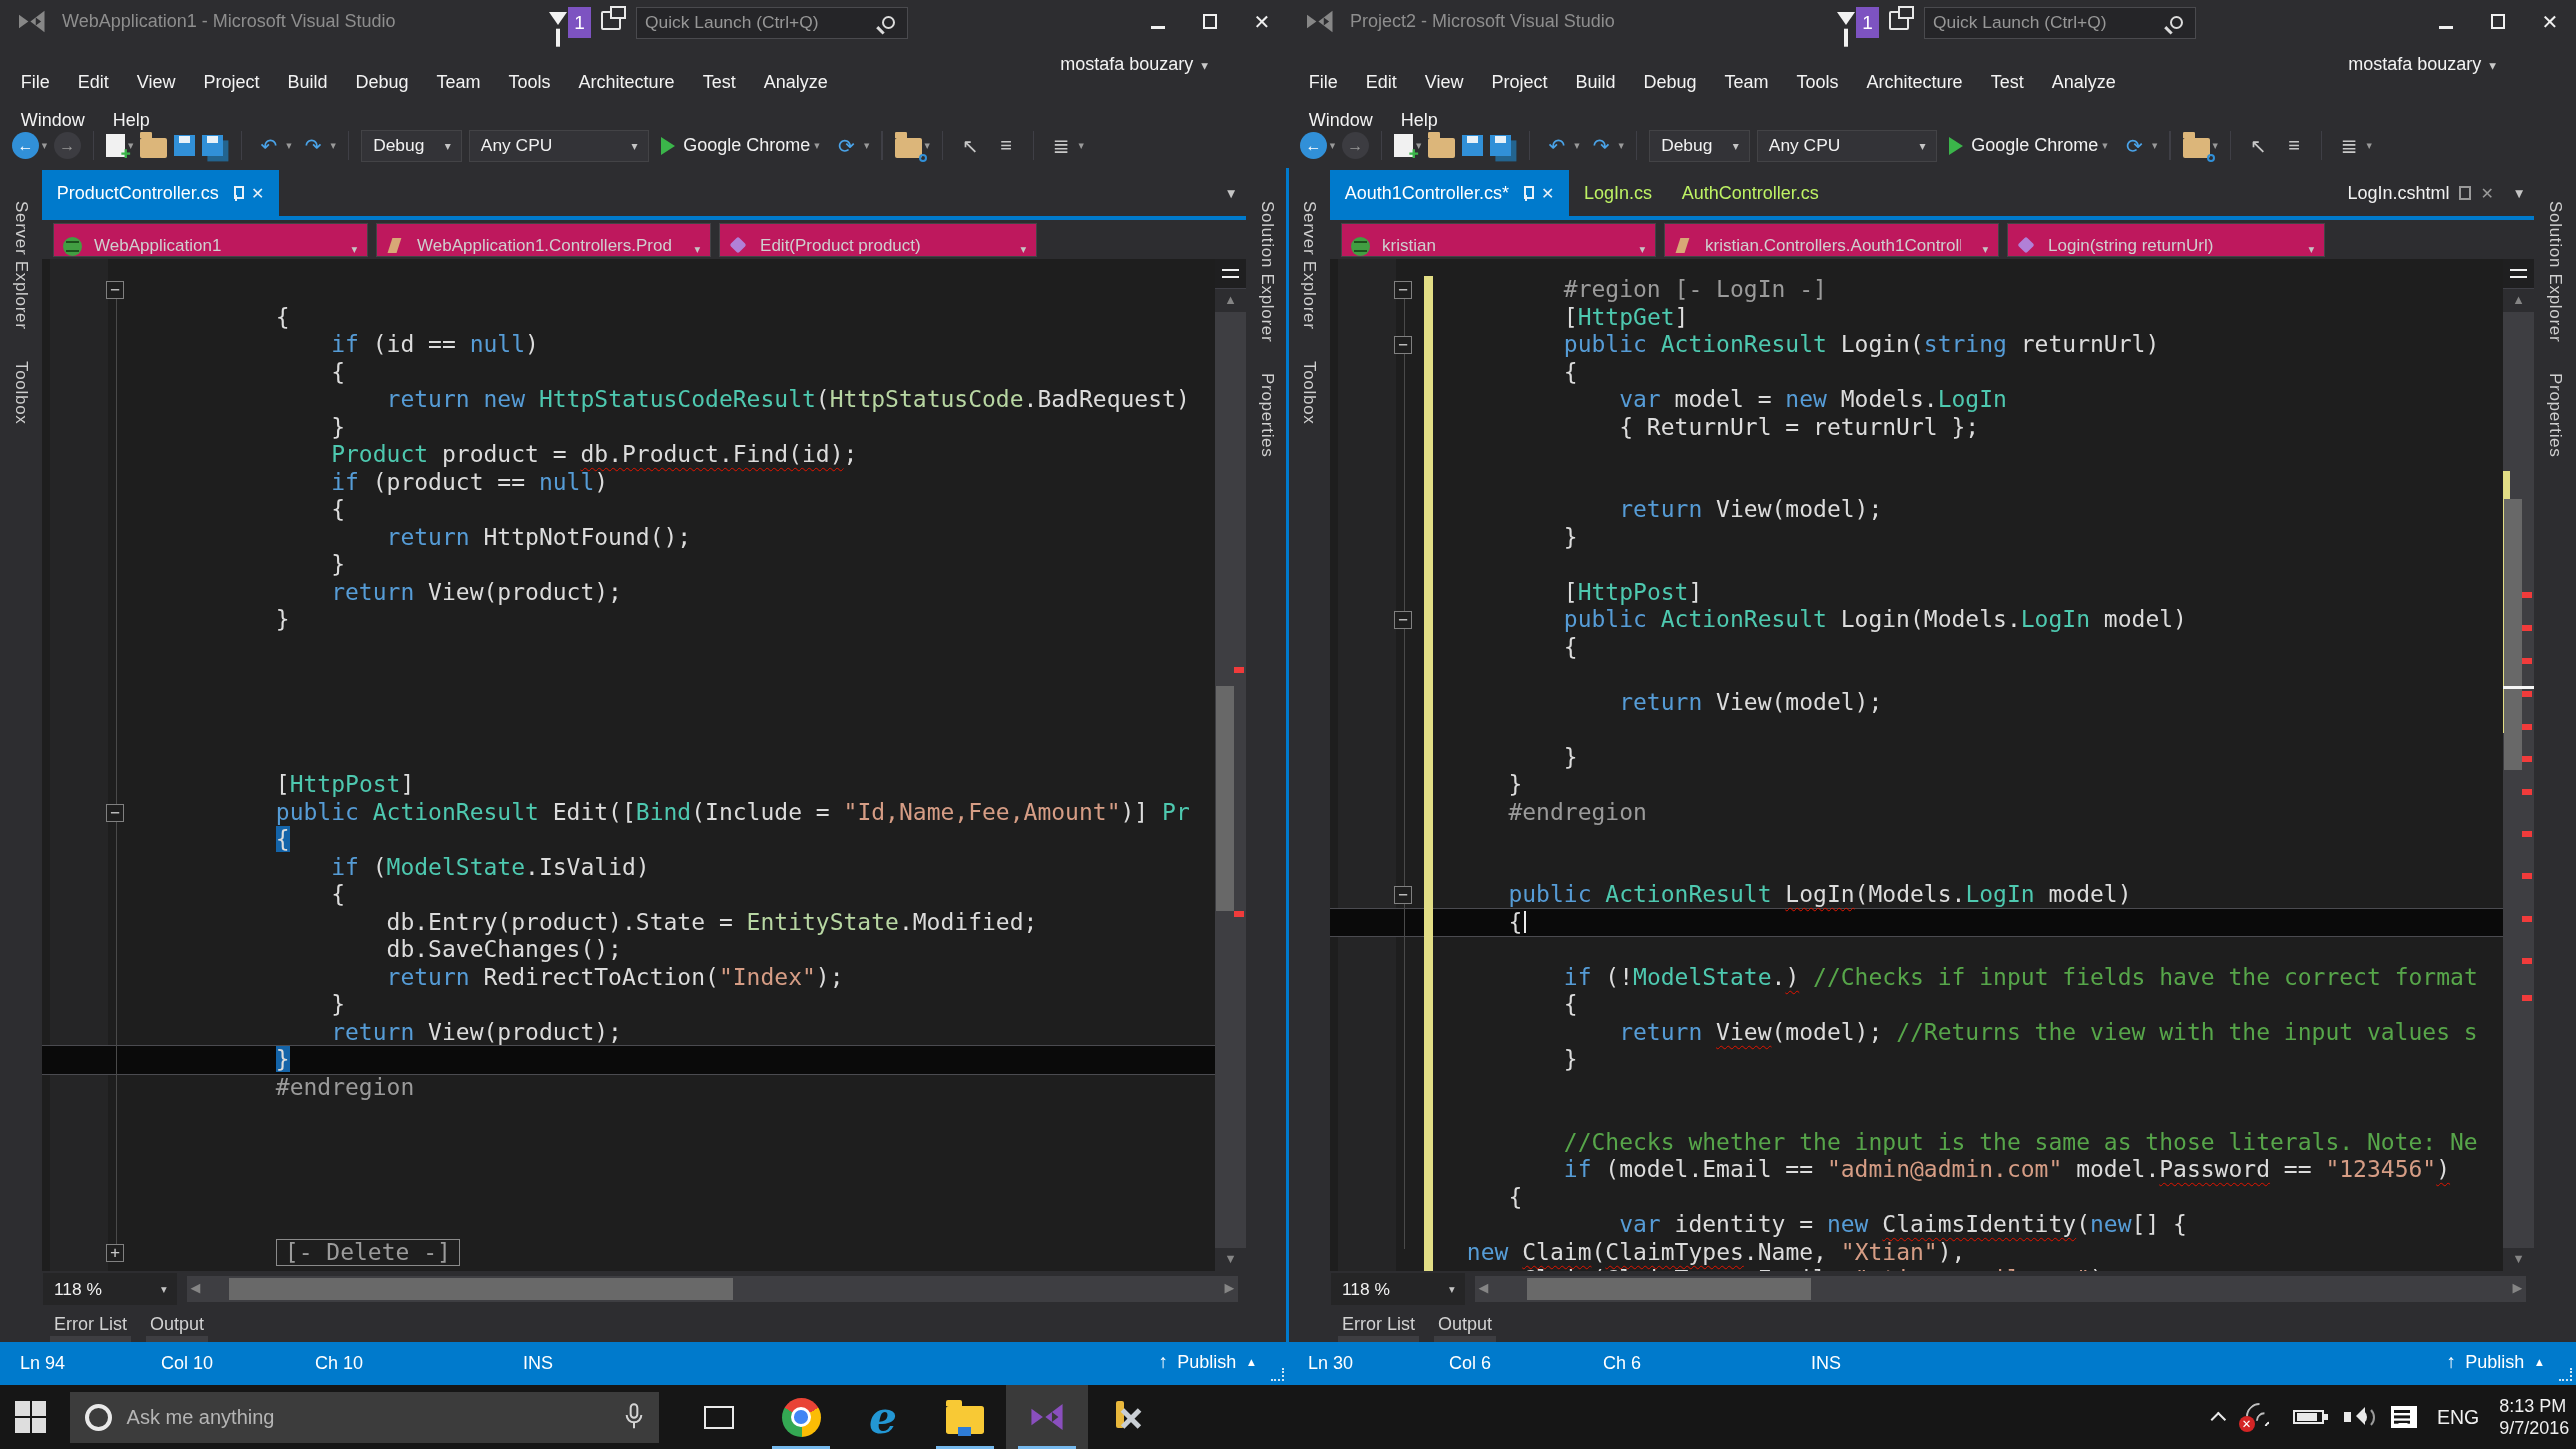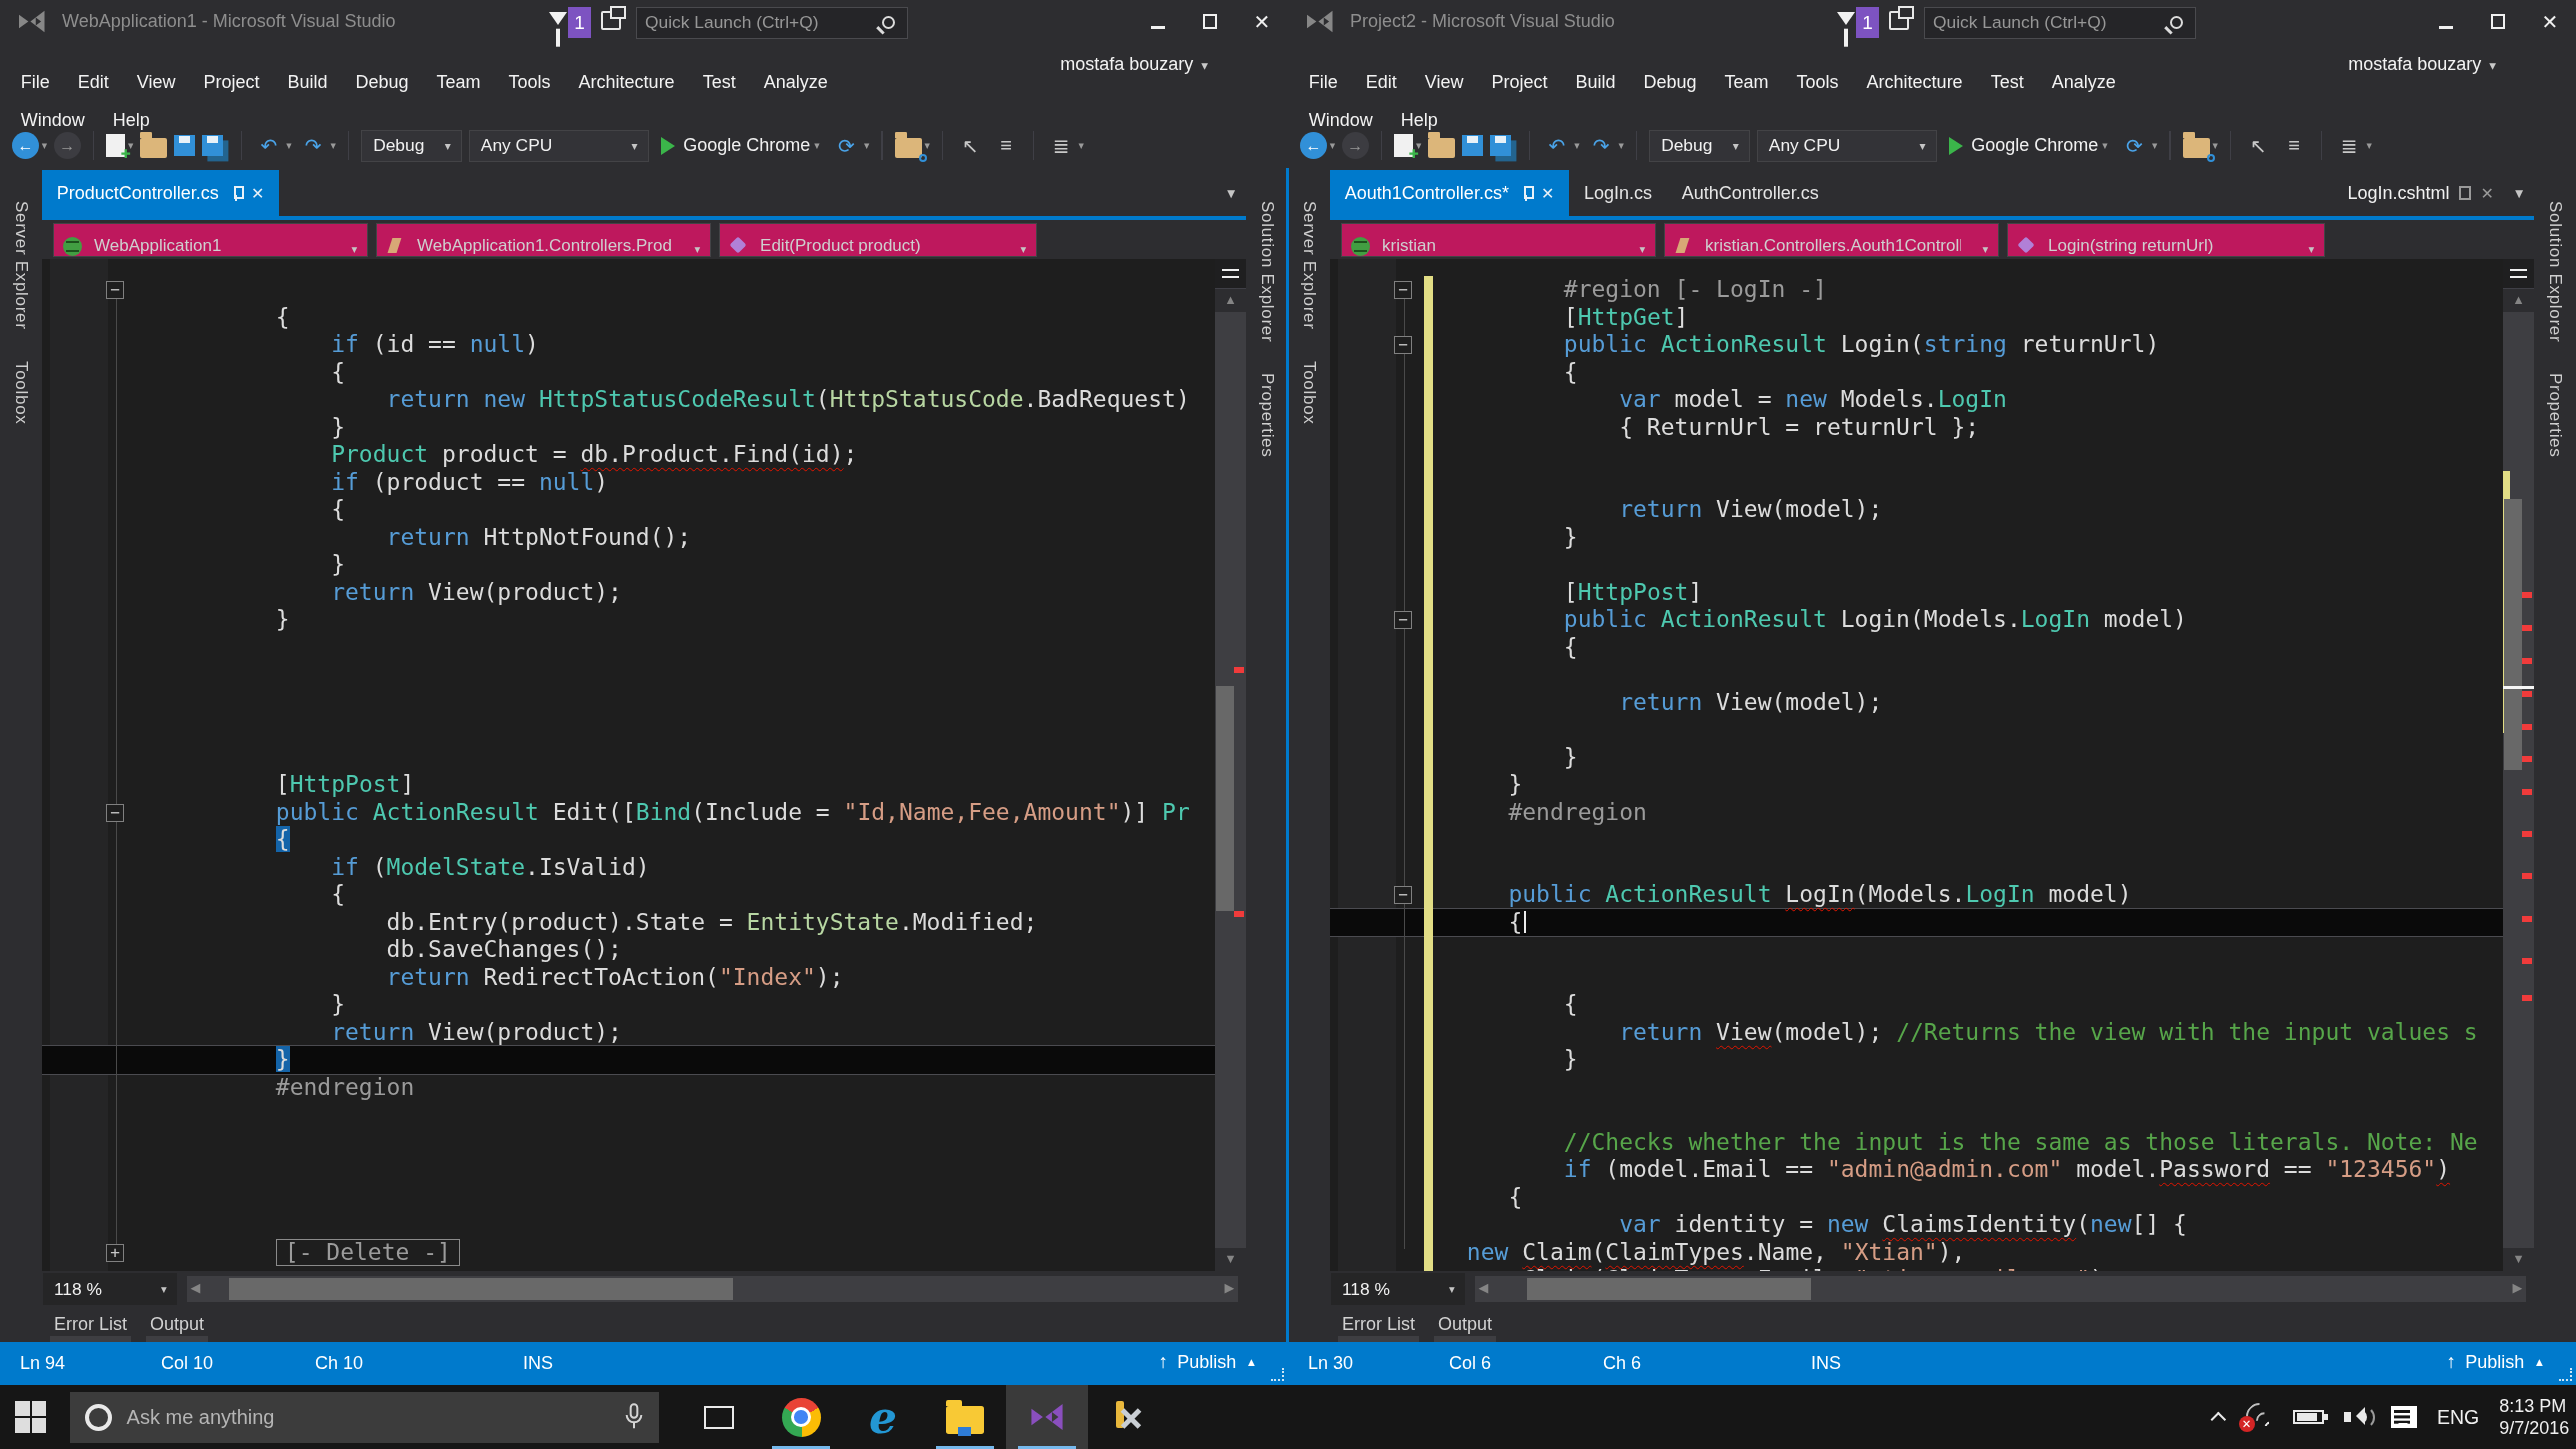--- a/index.html
+++ b/index.html
@@ -54,21 +54,21 @@
   .play { width:0; height:0; border-top:9.4px solid transparent; border-bottom:9.4px solid transparent; border-left:14.8px solid #3bb54a; }
   .findfold { position:relative; }
   .findfold .mag2 { position:absolute; right:-5.4px; bottom:-4px; width:8px; height:8px; border:2.7px solid #3190d8; border-radius:50%; background:transparent; }
 
   .main { position:absolute; top:170px; left:0; right:0; bottom:78px; display:flex; }
   .strip { width:42px; background:#2d2d30; position:relative; overflow:hidden; }
   .vtext { writing-mode:vertical-rl; color:#cfcfcf; font-size:17px; letter-spacing:0.7px; display:block; margin:31px auto 0 auto; white-space:nowrap; }
   .center { flex:1; display:flex; flex-direction:column; min-width:0; }
 
   .tabbar { height:46px; display:flex; align-items:stretch; position:relative; }
-  .tab { display:flex; align-items:center; gap:9.4px; padding:0 14.8px; font-size:18px; color:#e5e5e5; white-space:nowrap; }
+  .tab { display:flex; align-items:center; gap:9.4px; padding:0 14.8px; font-size:18px; color:#bef264; white-space:nowrap; }
   .tab.active { background:#007acc; color:#fff; }
   .pin { display:inline-block; width:13.4px; height:13.4px; position:relative; }
   .pin:before { content:""; position:absolute; left:5.4px; top:0; width:6px; height:8.7px; border:2px solid #e8f1f8; }
   .pin:after { content:""; position:absolute; left:6.7px; top:8.7px; width:2px; height:6px; background:#e8f1f8; }
   .tabx { font-size:16px; color:#e8f1f8; }
   .tabs-right { margin-left:auto; display:flex; align-items:center; }
   .rtab { display:flex; align-items:center; gap:9.4px; padding:0 10.7px; font-size:18px; color:#f1f1f1;text-align:center; }
   .rtab .ticon { width:12px; height:14.8px; border:2px solid #9a9a9a; }
   .rtab .tabx { color:#9a9a9a; }
   .tablist-dd { width:29.5px; text-align:center; color:#c5c5c5; font-size:13.4px; align-self:center; }
@@ -717,20 +717,21 @@
               <div class="cl cur">
                 <span class="chg"></span>
                 <span class="lt"><span class="p">    </span><span class="p">{</span><span class="caret"></span></span>
               </div>
               <div class="cl">
                 <span class="chg"></span>
                 <span class="lt"><span class="p"></span></span>
               </div>
               <div class="cl">
                 <span class="chg"></span>
+                <span class="lt"><span class="p">        </span><span class="k">if </span><span class="p">(!</span><span class="t">ModelState</span><span class="p">.</span><span class="p sq">)</span><span class="c"> //Checks if input fields have the correct format</span></span>
               </div>
               <div class="cl">
                 <span class="chg"></span>
                 <span class="lt"><span class="p">        </span><span class="p">{</span></span>
               </div>
               <div class="cl">
                 <span class="chg"></span>
                 <span class="lt"><span class="p">            </span><span class="k">return </span><span class="p sq">View</span><span class="p">(model); </span><span class="c">//Returns the view with the input values s</span></span>
               </div>
               <div class="cl">

